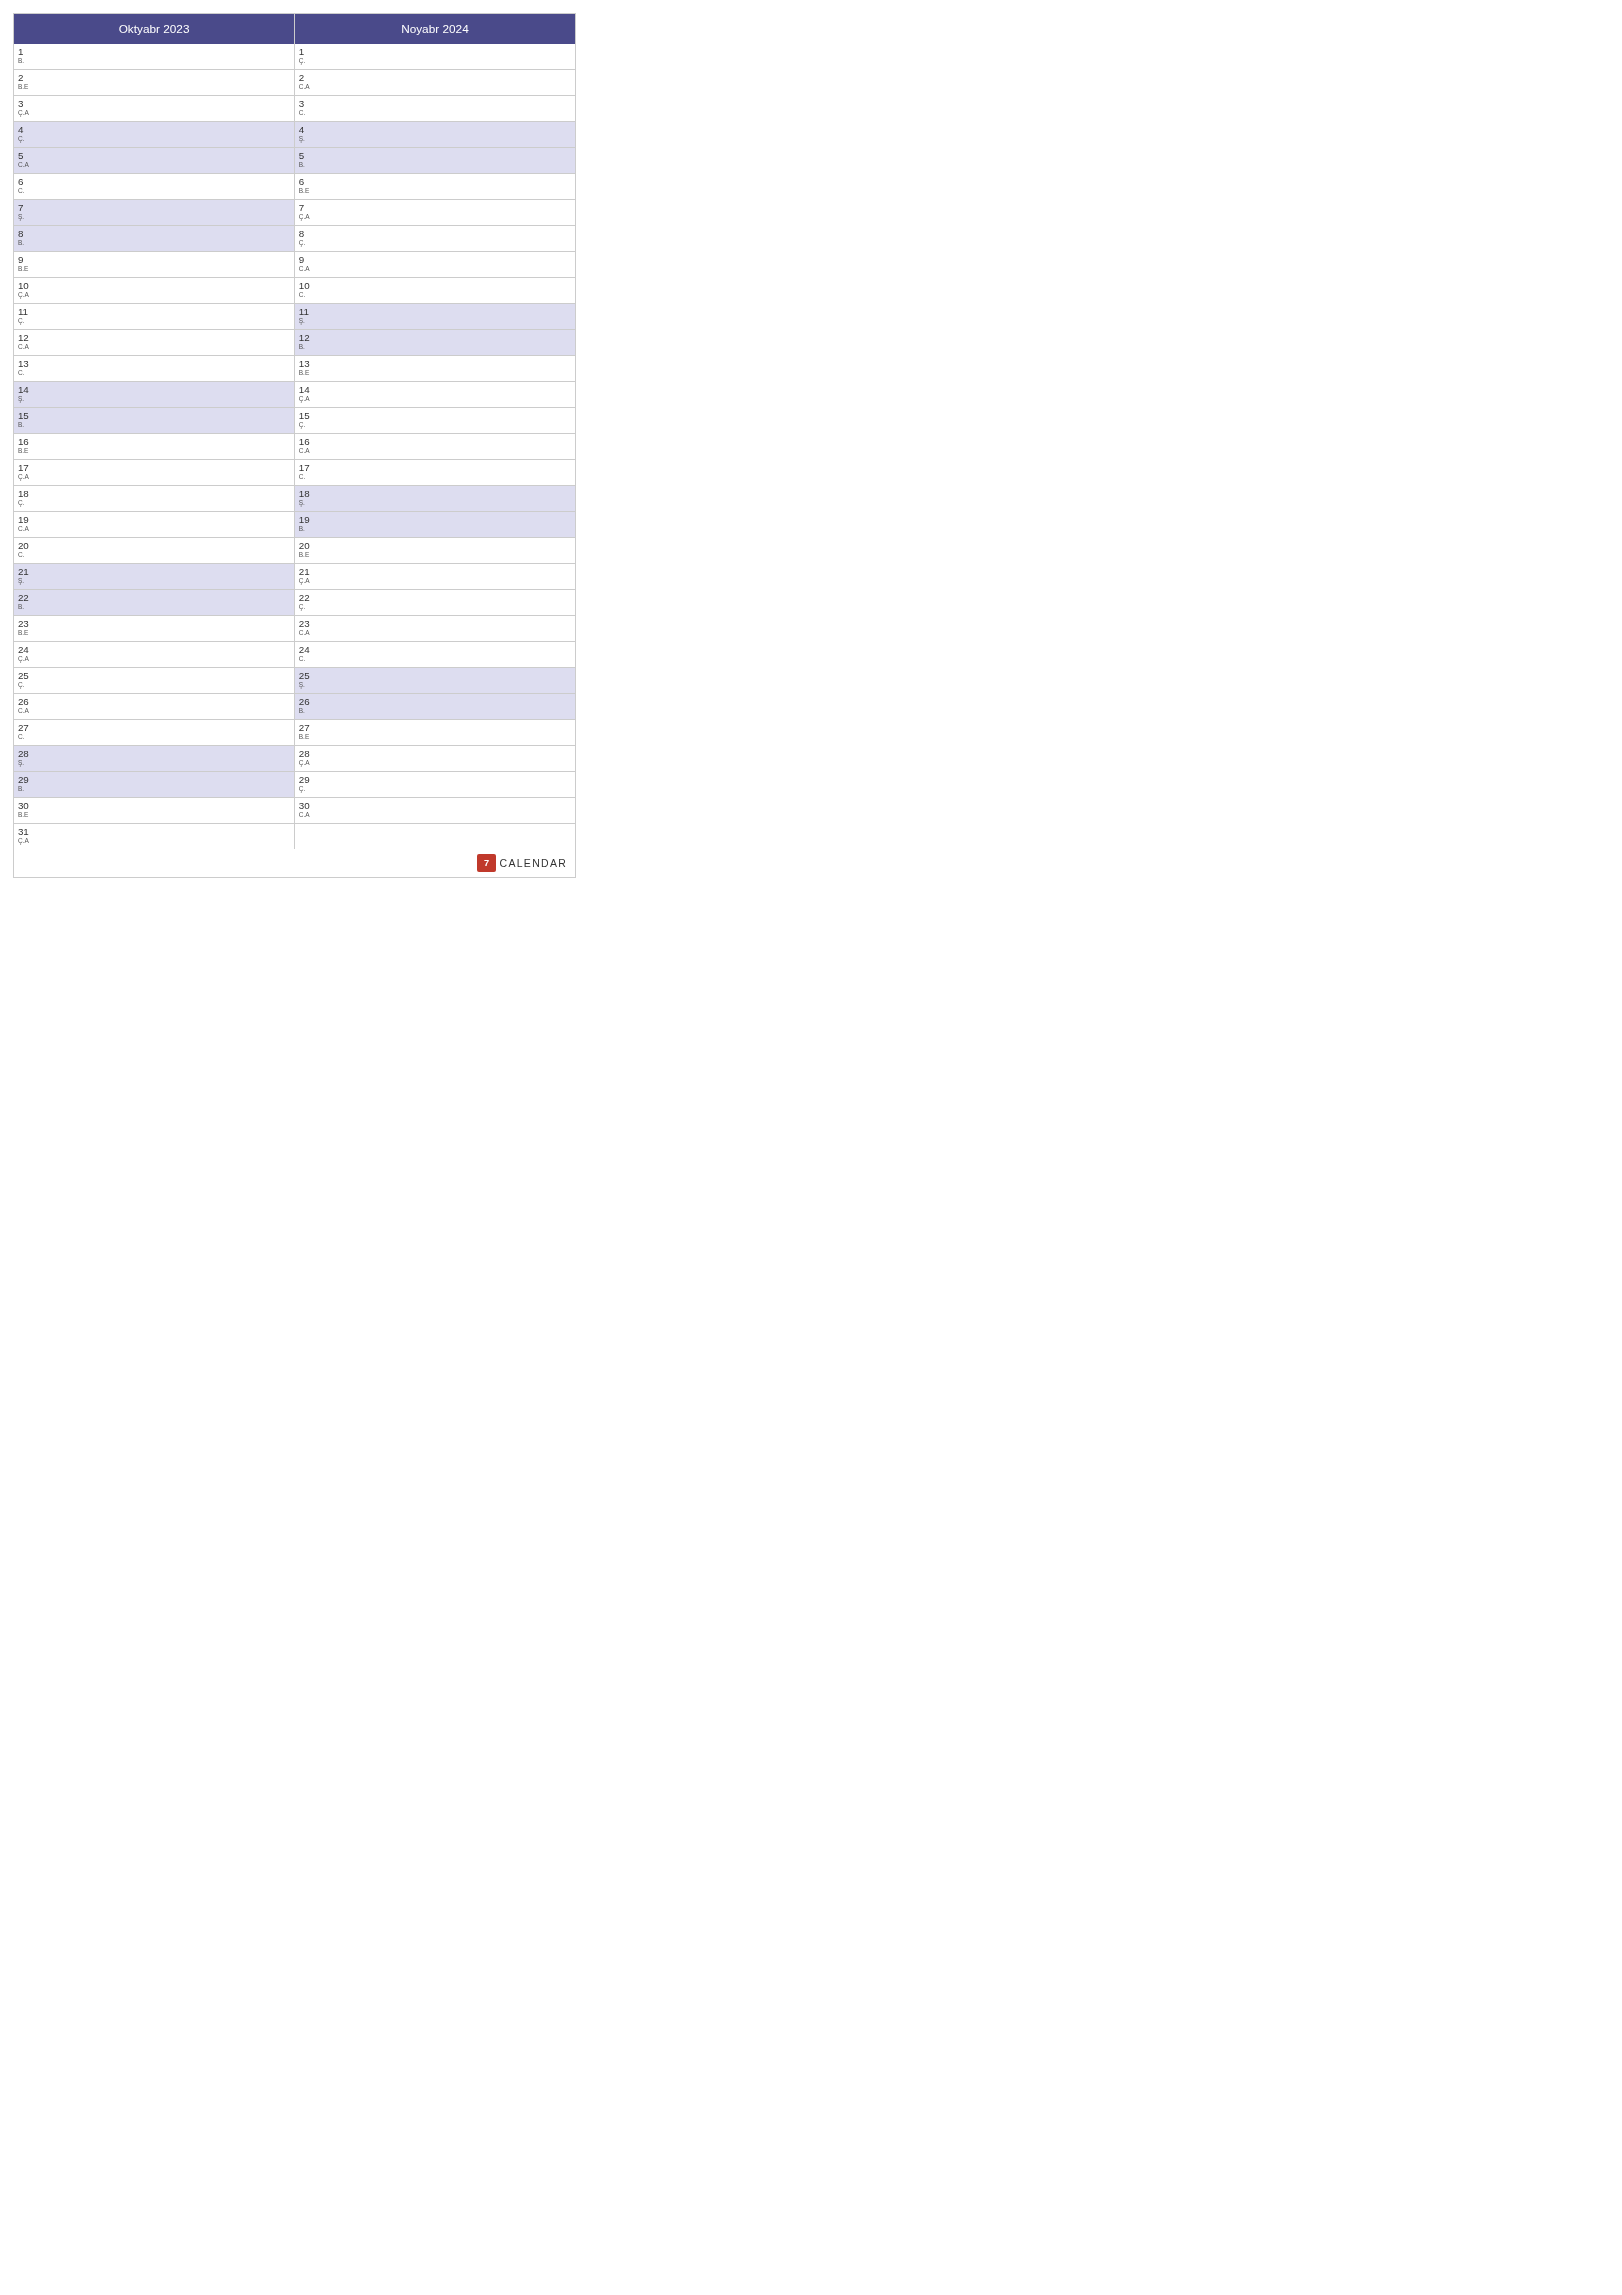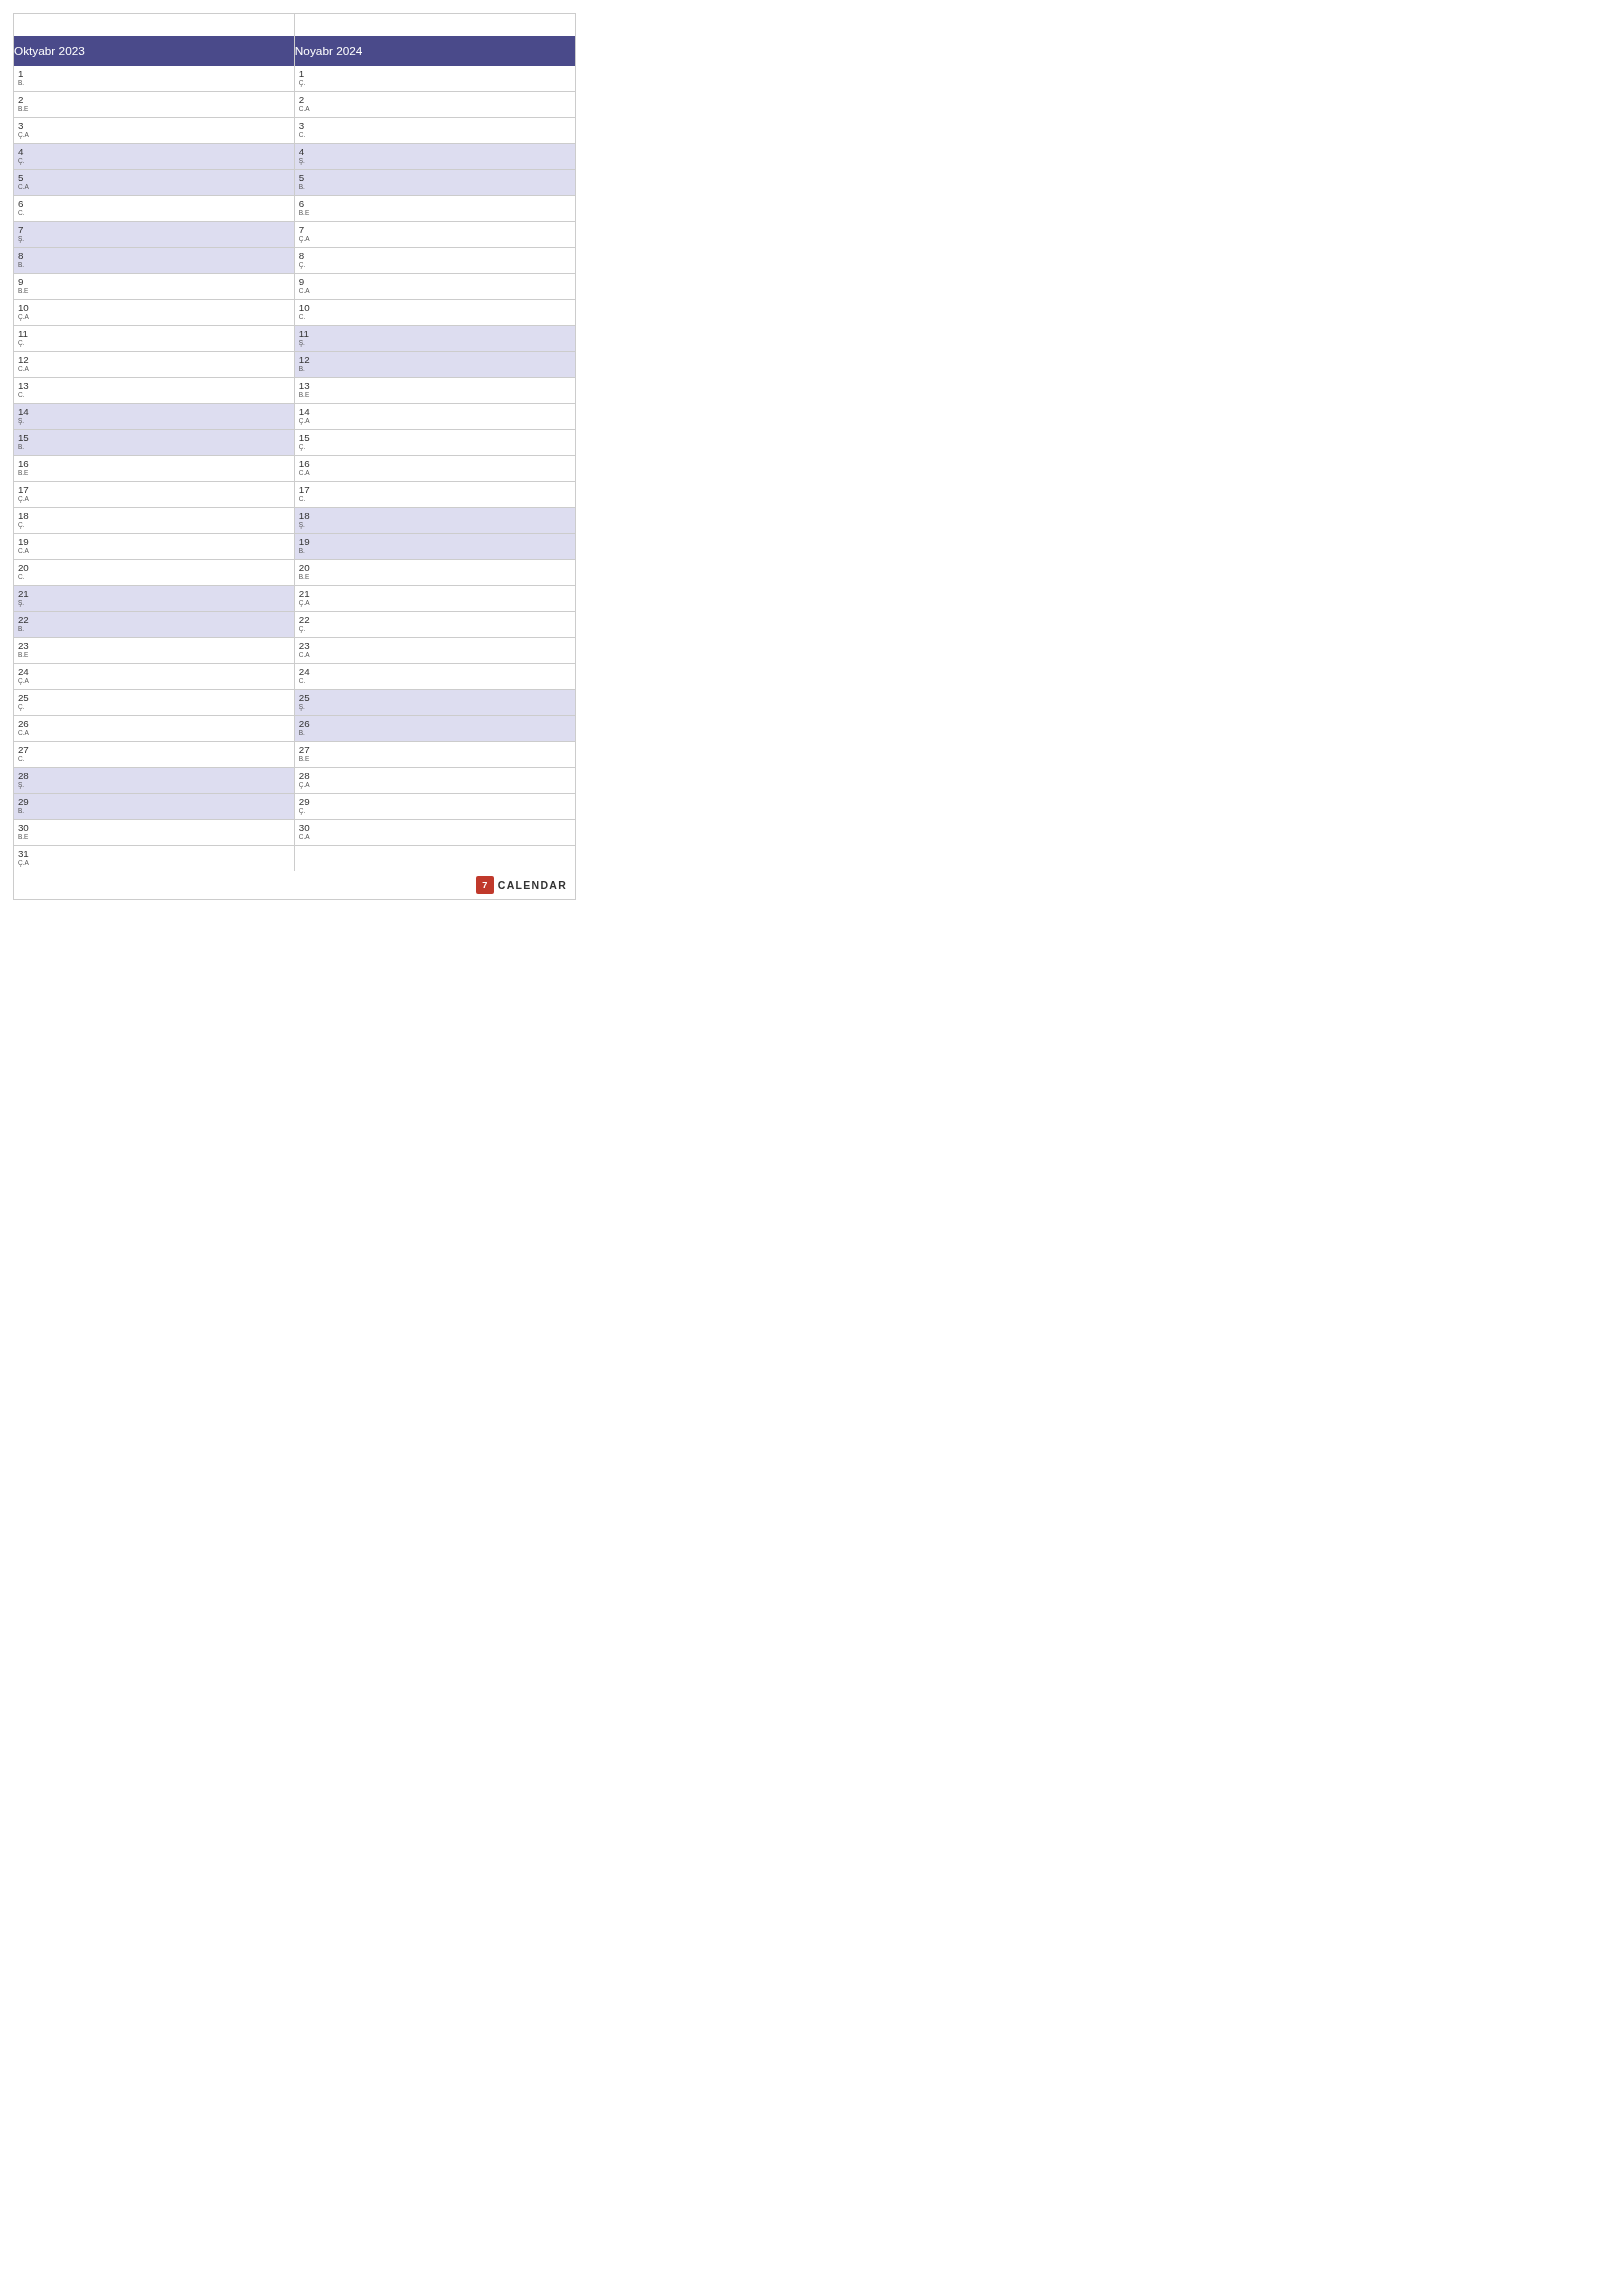--- a/index.html
+++ b/index.html
@@ -16,25 +16,24 @@
     }
 
     .header-row {
       display: flex;
     }
 
     .month-header {
       flex: 1;
       background: #4a4a8a;
       color: white;
-      text-align: left;
+      text-align: center;
       padding: 7.9px 0;
       font-size: 11.8px;
       font-weight: normal;
-      margin-top: 22px;
     }
 
     .divider-v {
       width: 0.7px;
       background: #ccc;
     }
 
     .days-container {
       display: flex;
     }
@@ -104,21 +103,21 @@
       display: flex;
       align-items: center;
       justify-content: center;
       color: white;
       font-size: 9.2px;
       font-weight: bold;
     }
 
     .cal-text {
       font-size: 10.5px;
-      font-weight: bold;
+      font-weight: normal;
       letter-spacing: 1.3px;
       color: #333;
     }
   </style>
 </head>
 <body>
 
 <div class="calendar-wrapper">
   <div class="header-row">
     <div class="month-header">

